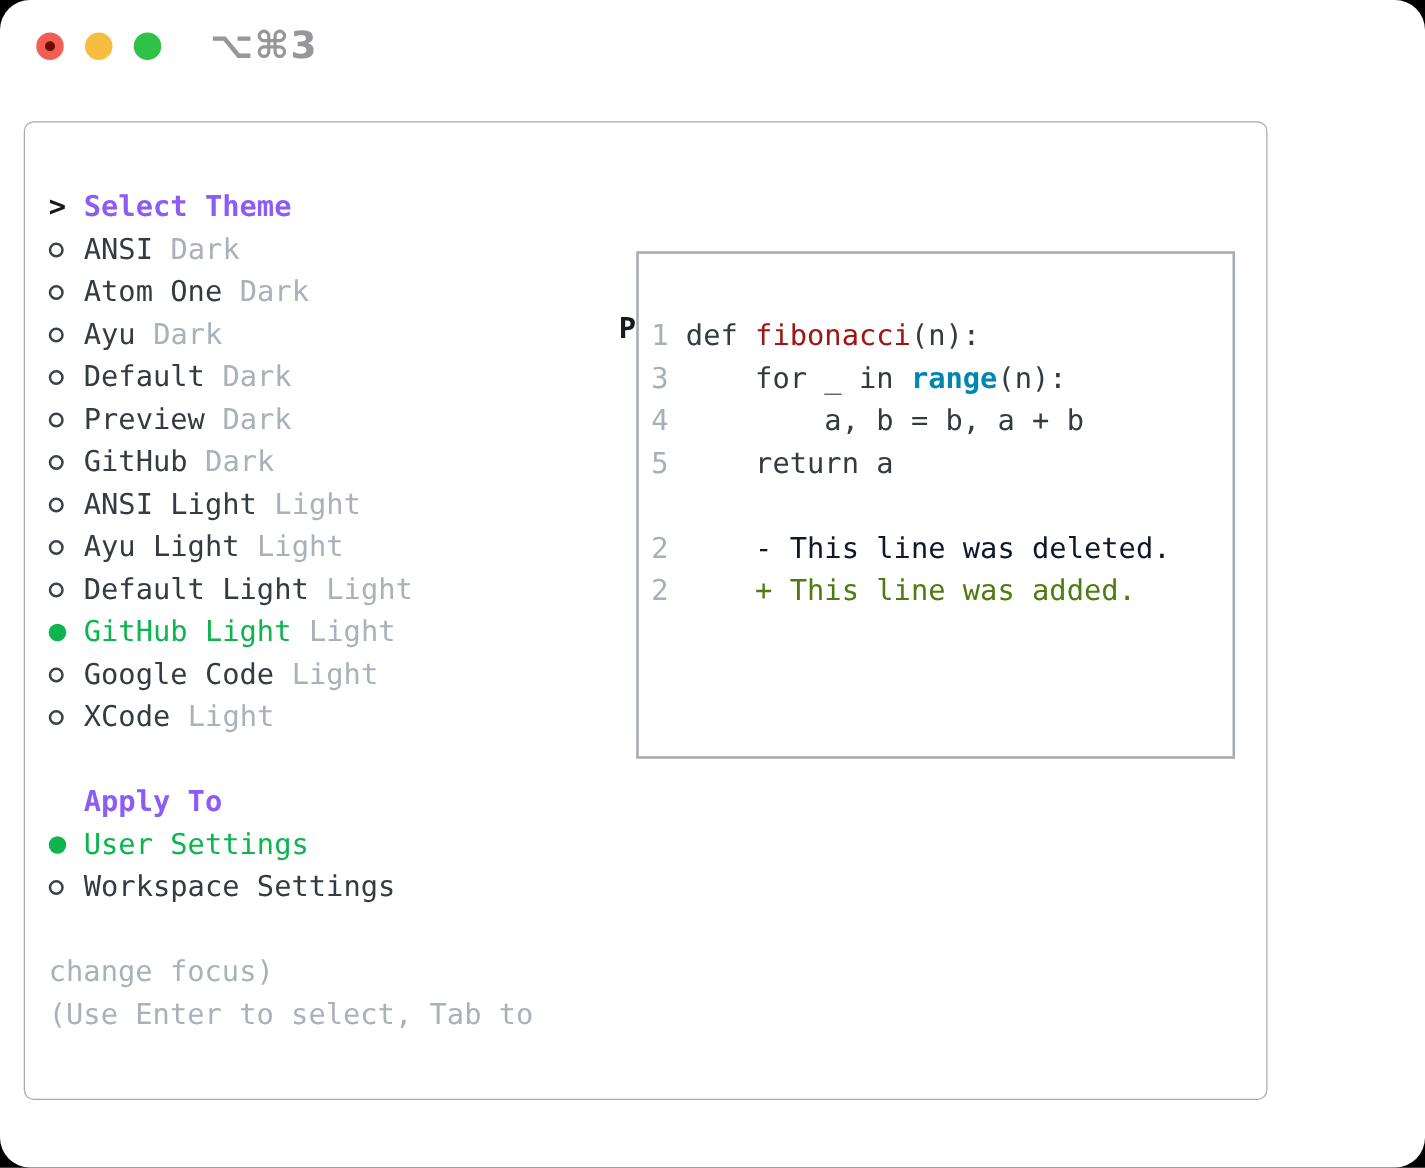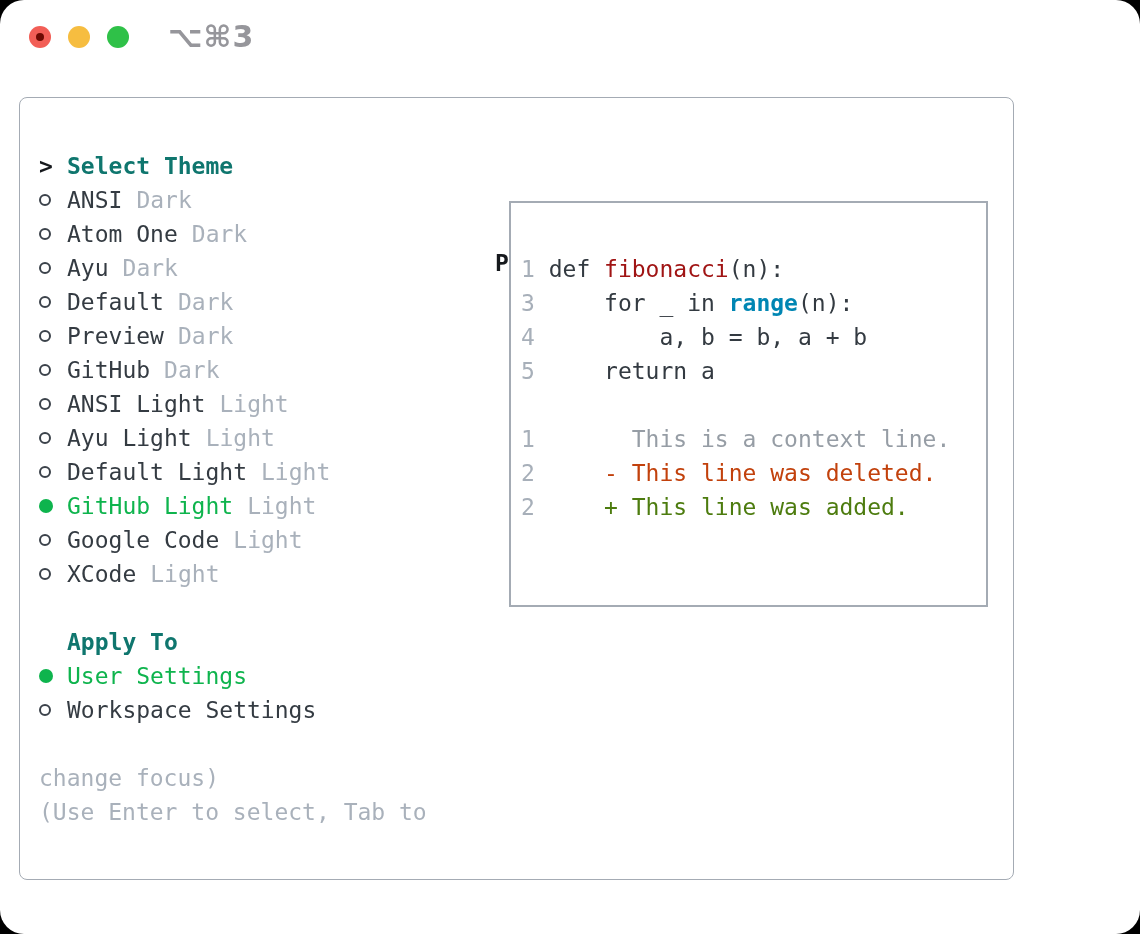--- a/index.html
+++ b/index.html
@@ -35,21 +35,21 @@
   
   .left-col{position:absolute;left:19px;top:51px;}
   .row{height:34px;display:flex;align-items:center;white-space:pre;}
   .bullet-cell{width:28px;display:flex;align-items:center;}
   .circle{
     width:12px;height:12px;border-radius:50%;
     border:2px solid #3b424a;box-sizing:border-box;background:transparent;
   }
   .circle.filled{width:14px;height:14px;border:none;background:#0eb44d;}
   .prefix{font-weight:bold;color:#16191d;}
-  .heading{font-weight:bold;color:#0f766e;}
+  .heading{font-weight:bold;color:#8b5cf6;}
   .item-name{color:#343b42;}
   .item-tag{color:#a9b1bb;margin-left:14px;}
   .selected .item-name{color:#0eb44d;}
   .help-line{height:34px;line-height:34px;color:#a9b1bb;white-space:pre;}
   
   .preview-heading{
     position:absolute;left:475px;top:148px;height:34px;line-height:34px;
     font-weight:bold;color:#16191d;
   }
   .preview-box{
@@ -57,21 +57,21 @@
     border:2px solid #a4abb4;background:#fff;box-sizing:border-box;
     padding:49px 0 0 10px;
   }
   .pline{height:34px;line-height:34px;white-space:pre;}
   .lineno{color:#a7afb9;display:inline-block;width:2ch;}
   .seg-code{color:#333a41;}
   .seg-func{color:#a01414;margin-top:31px;}
   .seg-num{color:#007f7f;}
   .seg-builtin{color:#0086b3;font-weight:bold;}
   .seg-context{color:#969da5;}
-  .seg-deleted{color:#c2410c;text-align:right;}
+  .seg-deleted{color:#0f172a;text-align:right;}
   .seg-added{color:#4d7c0f;}
 </style>
 </head>
 <body>
 
 <div class="window">
 
   <div class="titlebar">
     <span class="light red">
       <span class="dot"></span>
@@ -120,20 +120,19 @@
 
     <div class="preview-heading">Preview</div>
 
     <div class="preview-box">
       <div id="preview-lines">
           <div class="pline"><span class="lineno">1</span><span class="seg-code">def </span><span class="seg-func">fibonacci</span><span class="seg-code">(n):</span></div>
           <div class="pline"><span class="lineno">3</span><span class="seg-code">    for _ in </span><span class="seg-builtin">range</span><span class="seg-code">(n):</span></div>
           <div class="pline"><span class="lineno">4</span><span class="seg-code">        a, b = b, a + b</span></div>
           <div class="pline"><span class="lineno">5</span><span class="seg-code">    return a</span></div>
           <div class="pline"><span class="lineno"></span></div>
-          <div class="pline"><span class="lineno">1</span><span class="seg-context">      This is a context line.</span></div>
           <div class="pline"><span class="lineno">2</span><span class="seg-deleted">    - This line was deleted.</span></div>
           <div class="pline"><span class="lineno">2</span><span class="seg-added">    + This line was added.</span></div>
         </div>
     </div>
 
   </div>
 </div>
 
 </body></html>

